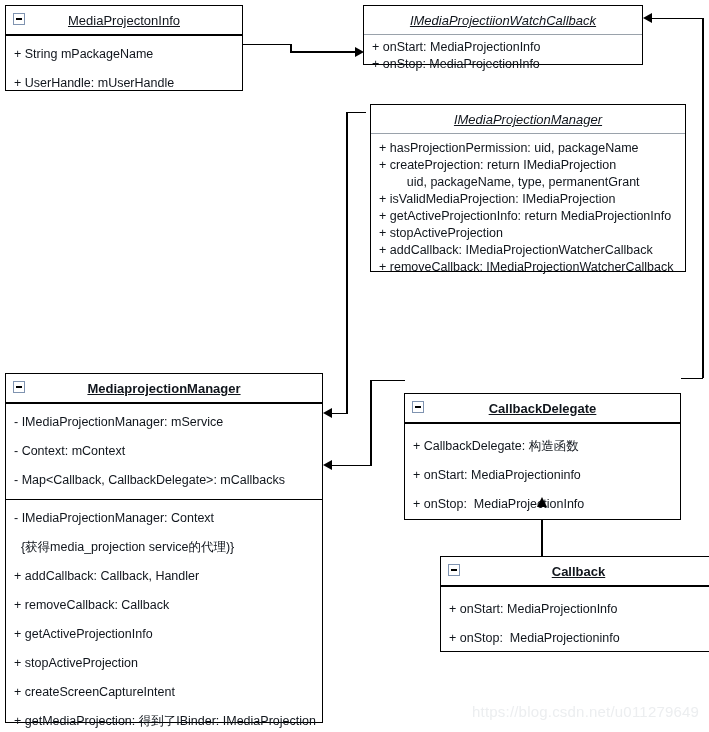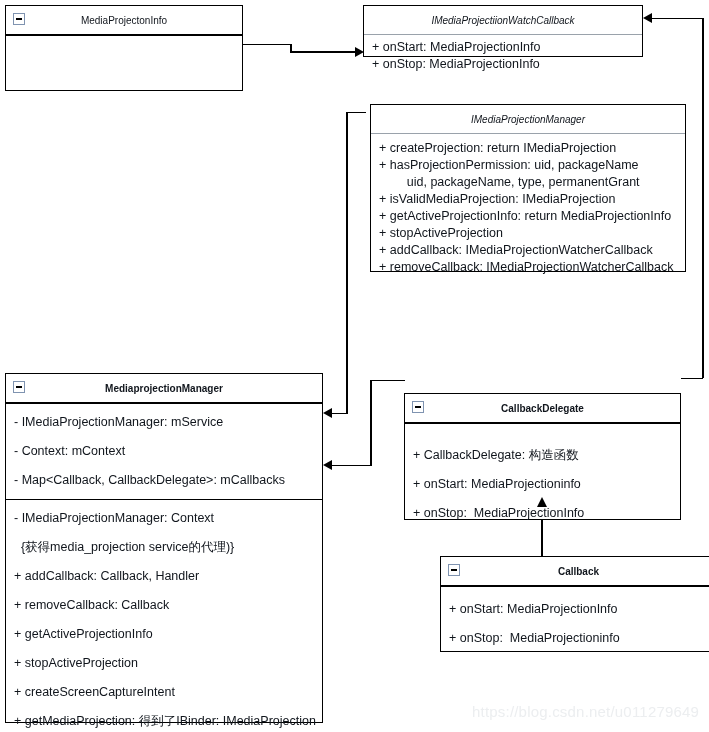--- a/index.html
+++ b/index.html
@@ -24,25 +24,26 @@
     box-sizing: border-box;
     border: 1.5px solid #000000;
     background: #ffffff;
     z-index: 5;
   }
   .uml-title {
     position: relative;
     box-sizing: border-box;
     text-align: center;
     color: #10151c;
-    font-size: 10px;
+    font-size: 13px;
     padding: 7px 26px 6px 26px;
     line-height: 15px;
     white-space: nowrap;
     overflow: hidden;
+    text-decoration: underline;
   }
   .uml-title.bold   { font-weight: bold; }
   .uml-title.italic { font-style: italic; }
 
   .collapse-icon {
     position: absolute;
     left: 7px;
     top: 7px;
     width: 12px;
     height: 12px;
@@ -152,37 +153,41 @@
   <div class="conn h" style="left:330px; top:464.5px; width:41px;"></div>
   <div class="arrow left" style="left:323px; top:460px;"></div>
 
   <div class="conn v" style="left:541px; top:500px; height:56px;"></div>
   <div class="arrow up" style="left:537px; top:497px;"></div>
 
   <div class="umlbox" style="left:5px; top:5px; width:238px; height:86px;">
     <div class="uml-title">MediaProjectonInfo</div>
     <span class="collapse-icon"></span>
     <div class="divider thick"></div>
-  </div>
-
-  <div class="umlbox" style="left:363px; top:5px; width:280px; height:52px;">
+    <div class="uml-section">
+      <div class="uml-row spaced">+ String mPackageName</div>
+      <div class="uml-row spaced">+ UserHandle: mUserHandle</div>
+    </div>
+  </div>
+
+  <div class="umlbox" style="left:363px; top:5px; width:280px; height:60px;">
     <div class="uml-title italic">IMediaProjectiionWatchCallback</div>
     <div class="divider"></div>
     <div class="uml-section">
       <div class="uml-row">+ onStart: MediaProjectionInfo</div>
       <div class="uml-row">+ onStop: MediaProjectionInfo</div>
     </div>
   </div>
 
   <div class="umlbox" style="left:370px; top:104px; width:316px; height:168px;">
     <div class="uml-title italic">IMediaProjectionManager</div>
     <div class="divider"></div>
     <div class="uml-section" style="padding-top:6px;">
+      <div class="uml-row">+ hasProjectionPermission: uid, packageName</div>
       <div class="uml-row">+ createProjection: return IMediaProjection</div>
-      <div class="uml-row">+ hasProjectionPermission: uid, packageName</div>
       <div class="uml-row">        uid, packageName, type, permanentGrant</div>
       <div class="uml-row">+ isValidMediaProjection: IMediaProjection</div>
       <div class="uml-row">+ getActiveProjectionInfo: return MediaProjectionInfo</div>
       <div class="uml-row">+ stopActiveProjection</div>
       <div class="uml-row">+ addCallback: IMediaProjectionWatcherCallback</div>
       <div class="uml-row">+ removeCallback: IMediaProjectionWatcherCallback</div>
     </div>
   </div>
 
   <div class="umlbox" style="left:5px; top:373px; width:318px; height:350px;">
@@ -204,21 +209,21 @@
       <div class="uml-row spaced">+ stopActiveProjection</div>
       <div class="uml-row spaced">+ createScreenCaptureIntent</div>
       <div class="uml-row spaced">+ getMediaProjection: 得到了IBinder: IMediaProjection</div>
     </div>
   </div>
 
   <div class="umlbox" style="left:404px; top:373px; width:277px; height:127px;margin-top:20px;">
     <div class="uml-title bold">CallbackDelegate</div>
     <span class="collapse-icon"></span>
     <div class="divider thick"></div>
-    <div class="uml-section" style="padding-top:17px;">
+    <div class="uml-section" style="padding-top:8px;">
       <div class="uml-row spaced">+ CallbackDelegate: 构造函数</div>
       <div class="uml-row spaced">+ onStart: MediaProjectioninfo</div>
       <div class="uml-row spaced">+ onStop:  MediaProjectionInfo</div>
     </div>
   </div>
 
   <div class="umlbox" style="left:404px; top:556px; width:277px; height:96px;margin-left:36px;">
     <div class="uml-title bold">Callback</div>
     <span class="collapse-icon"></span>
     <div class="divider thick"></div>

